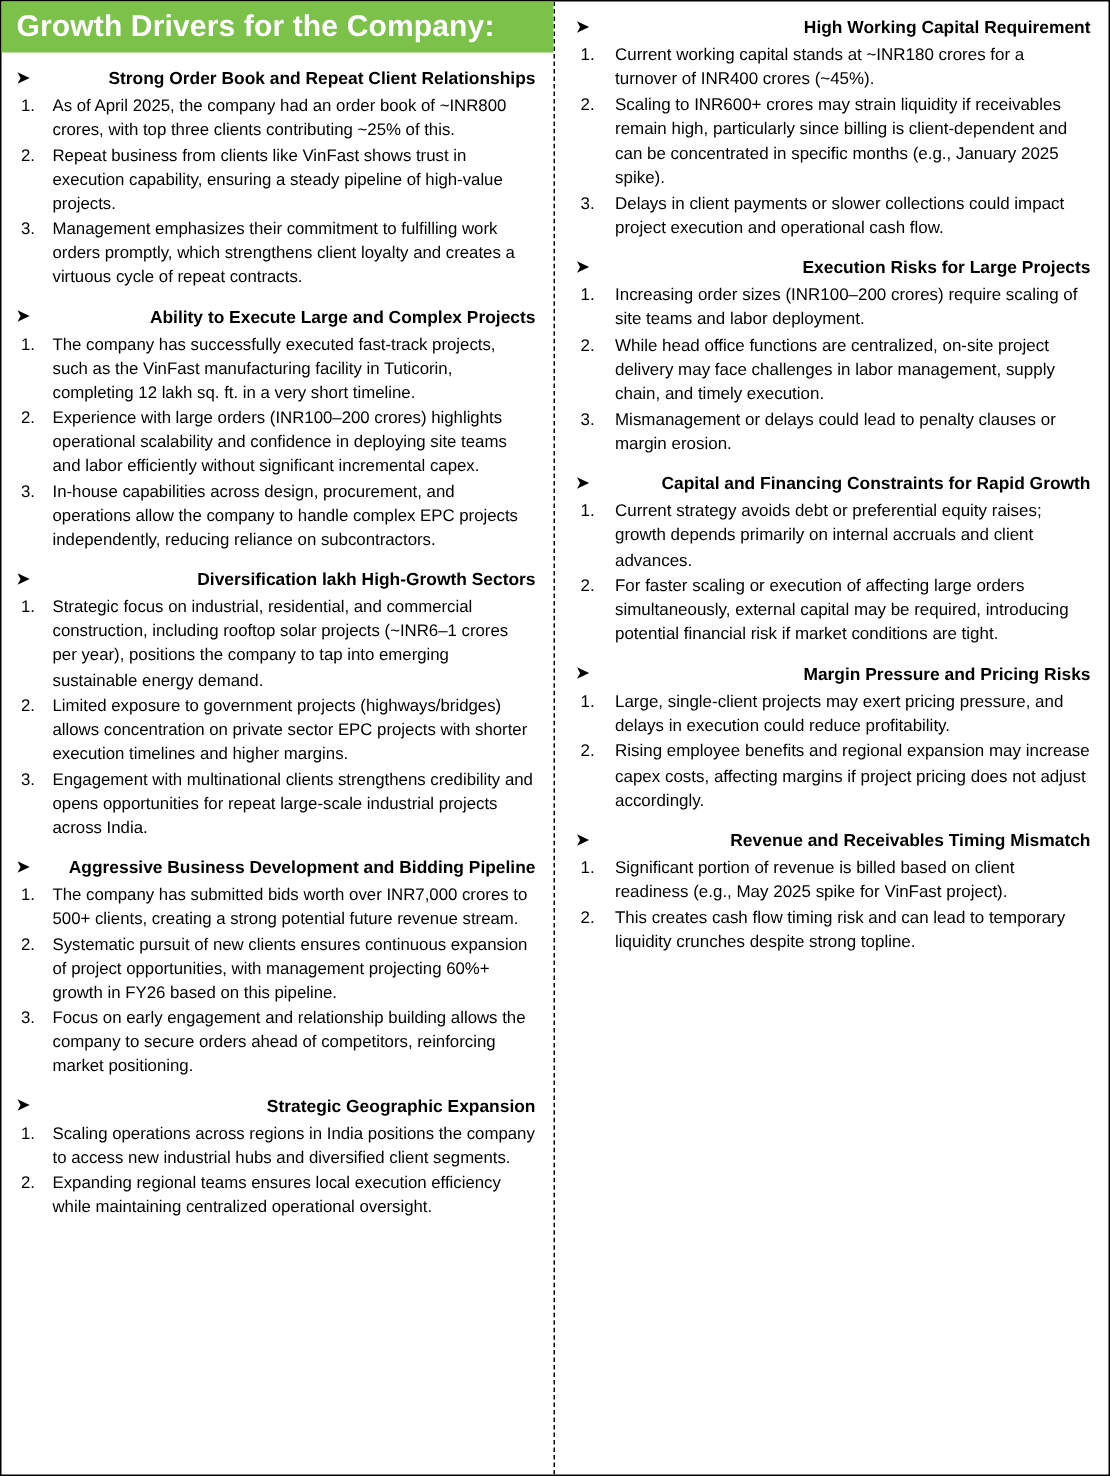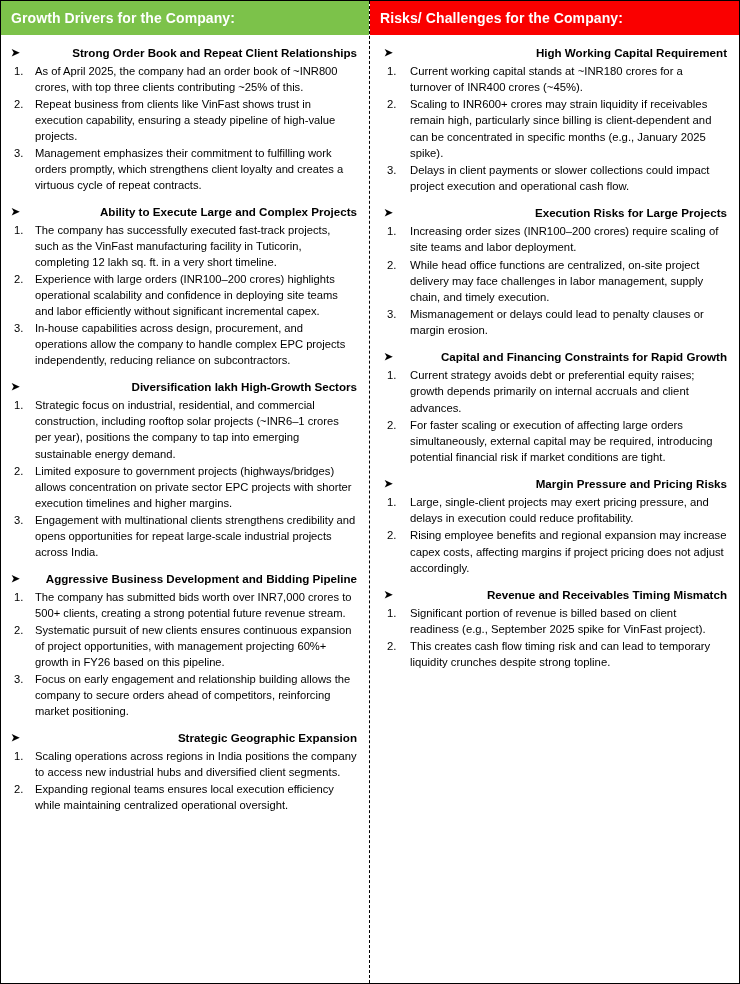--- a/index.html
+++ b/index.html
@@ -29,21 +29,21 @@
     flex-direction: column;
   }
   .col-left {
     border-right: 1px dashed #000000;
   }
   .col-header {
     height: 34px;
     display: flex;
     align-items: center;
     padding: 0 10px;
-    font-size: 14px;
+    font-size: 20px;
     font-weight: bold;
     color: #ffffff;
     letter-spacing: 0.1px;
   }
   .header-green { background: #7cc24a; }
   .header-red { background: #fa0000; }
   .col-body {
     flex: 1;
     padding: 10px 12px 0 10px;
   }
@@ -196,23 +196,20 @@
               <li>
                 <span class="num">2.</span>
                 <span class="ptext">Expanding regional teams ensures local execution efficiency while maintaining centralized operational oversight.</span>
               </li>
             </ol>
           </div>
         </div>
     </div>
 
     <div class="col col-right">
-      <div class="col-header header-red">
-        <span>Risks/ Challenges for the Company:</span>
-      </div>
       <div class="col-body" id="right-body">
           <div class="section">
             <div class="section-title">
               <span class="arrow-icon">➤</span>
               <span class="section-title-text">High Working Capital Requirement</span>
             </div>
             <ol class="points">
               <li>
                 <span class="num">1.</span>
                 <span class="ptext">Current working capital stands at ~INR180 crores for a turnover of INR400 crores (~45%).</span>
@@ -280,21 +277,21 @@
             </ol>
           </div>
           <div class="section">
             <div class="section-title">
               <span class="arrow-icon">➤</span>
               <span class="section-title-text">Revenue and Receivables Timing Mismatch</span>
             </div>
             <ol class="points">
               <li>
                 <span class="num">1.</span>
-                <span class="ptext">Significant portion of revenue is billed based on client readiness (e.g., September 2025 spike for VinFast project).</span>
+                <span class="ptext">Significant portion of revenue is billed based on client readiness (e.g., May 2025 spike for VinFast project).</span>
               </li>
               <li>
                 <span class="num">2.</span>
                 <span class="ptext">This creates cash flow timing risk and can lead to temporary liquidity crunches despite strong topline.</span>
               </li>
             </ol>
           </div>
         </div>
     </div>
 

